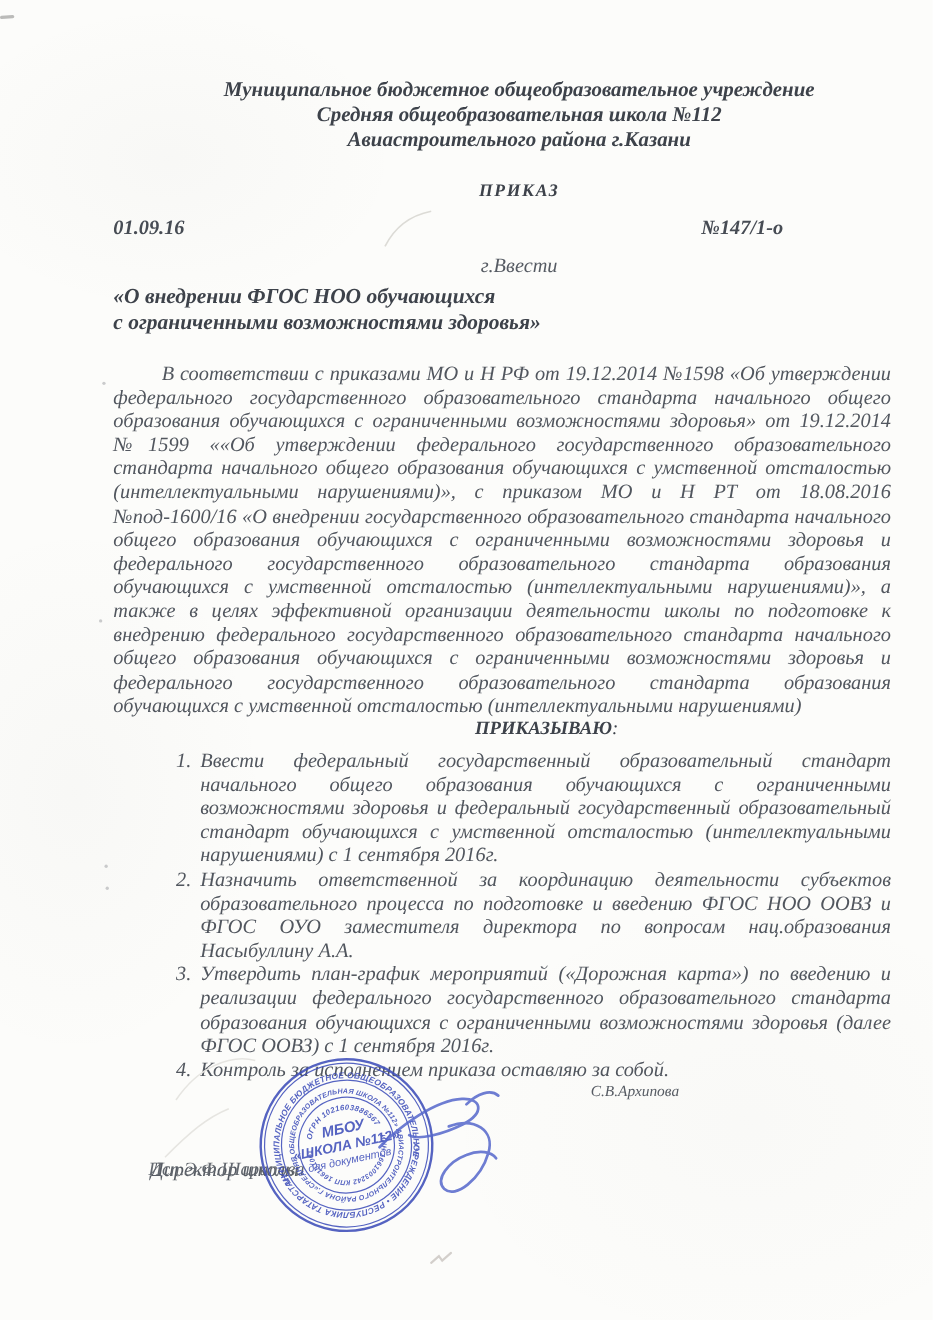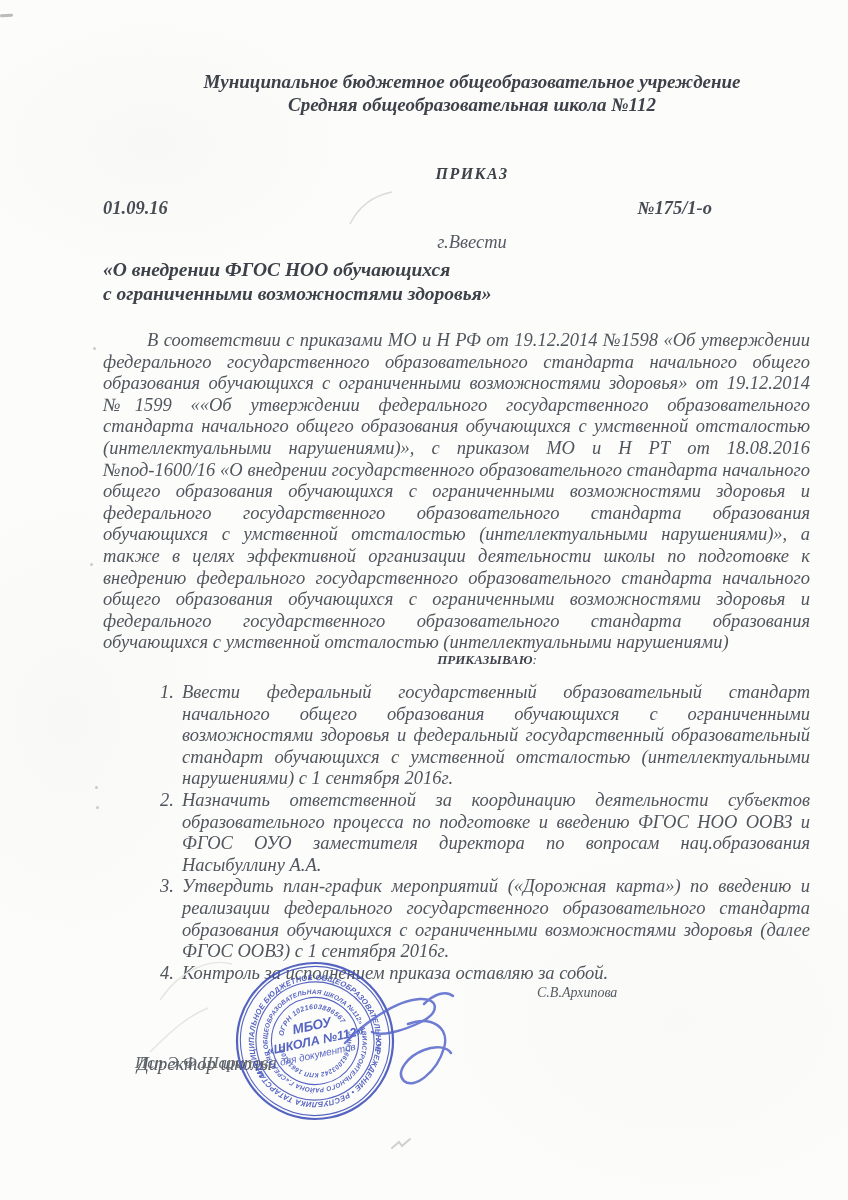--- a/index.html
+++ b/index.html
@@ -42,22 +42,22 @@
     top:258px;left:103px;width:620px;
     font-weight:bold;font-size:19.5px;line-height:24px;color:#3d424a;
   }
   .body-par{
     top:330px;left:103px;width:707px;
     font-size:18.5px;line-height:21.6px;
     text-align:justify;text-indent:44px;
     color:#51565e;
   }
   .resolution{
-    top:652px;left:137px;width:700px;
-    text-align:center;font-size:13px;font-weight:bold;color:#3d424a;
+    top:652px;left:147px;width:700px;
+    text-align:center;font-size:17px;font-weight:bold;color:#3d424a;
   }
   .resolution .colon{font-weight:normal;}
   .order-list{
     top:682px;left:160px;width:650px;
     font-size:18.5px;line-height:21.6px;color:#51565e;
   }
   .order-item{display:flex;align-items:flex-start;}
   .order-item .num{flex:none;width:22px;}
   .order-item .itxt{flex:1;text-align:justify;}
   .sig-role{top:1030px;left:137px;font-size:18.5px;color:#565b63;margin-top:24px;}
@@ -81,27 +81,28 @@
 
   <div class="abs corner-mark"></div>
   <div class="speck" style="top:347px;left:93px;"></div>
   <div class="speck" style="top:563px;left:90px;"></div>
   <div class="speck" style="top:786px;left:95px;"></div>
   <div class="speck" style="top:806px;left:96px;"></div>
 
   <div class="abs header-block">
     <div>Муниципальное бюджетное общеобразовательное учреждение</div>
     <div>Средняя общеобразовательная школа №112</div>
+    <div>Авиастроительного района г.Казани</div>
   </div>
 
   <div class="abs doc-title">ПРИКАЗ</div>
 
   <div class="abs meta-row">
     <span>01.09.16</span>
-    <span>№175/1-о</span>
+    <span>№147/1-о</span>
   </div>
 
   <div class="abs city-line">г.Ввести</div>
 
   <div class="abs subject-block">
     <div>«О внедрении ФГОС НОО обучающихся</div>
     <div>с ограниченными возможностями здоровья»</div>
   </div>
 
   <div class="abs body-par">В соответствии с приказами МО и Н РФ от 19.12.2014 №1598 «Об утверждении федерального государственного образовательного стандарта начального общего образования обучающихся с ограниченными возможностями здоровья» от 19.12.2014 №1599 ««Об утверждении федерального государственного образовательного стандарта начального общего образования обучающихся с умственной отсталостью (интеллектуальными нарушениями)», с приказом МО и Н РТ от 18.08.2016 №под-1600/16 «О внедрении государственного образовательного стандарта начального общего образования обучающихся с ограниченными возможностями здоровья и федерального государственного образовательного стандарта образования обучающихся с умственной отсталостью (интеллектуальными нарушениями)», а также в целях эффективной организации деятельности школы по подготовке к внедрению федерального государственного образовательного стандарта начального общего образования обучающихся с ограниченными возможностями здоровья и федерального государственного образовательного стандарта образования обучающихся с умственной отсталостью (интеллектуальными нарушениями)</div>

